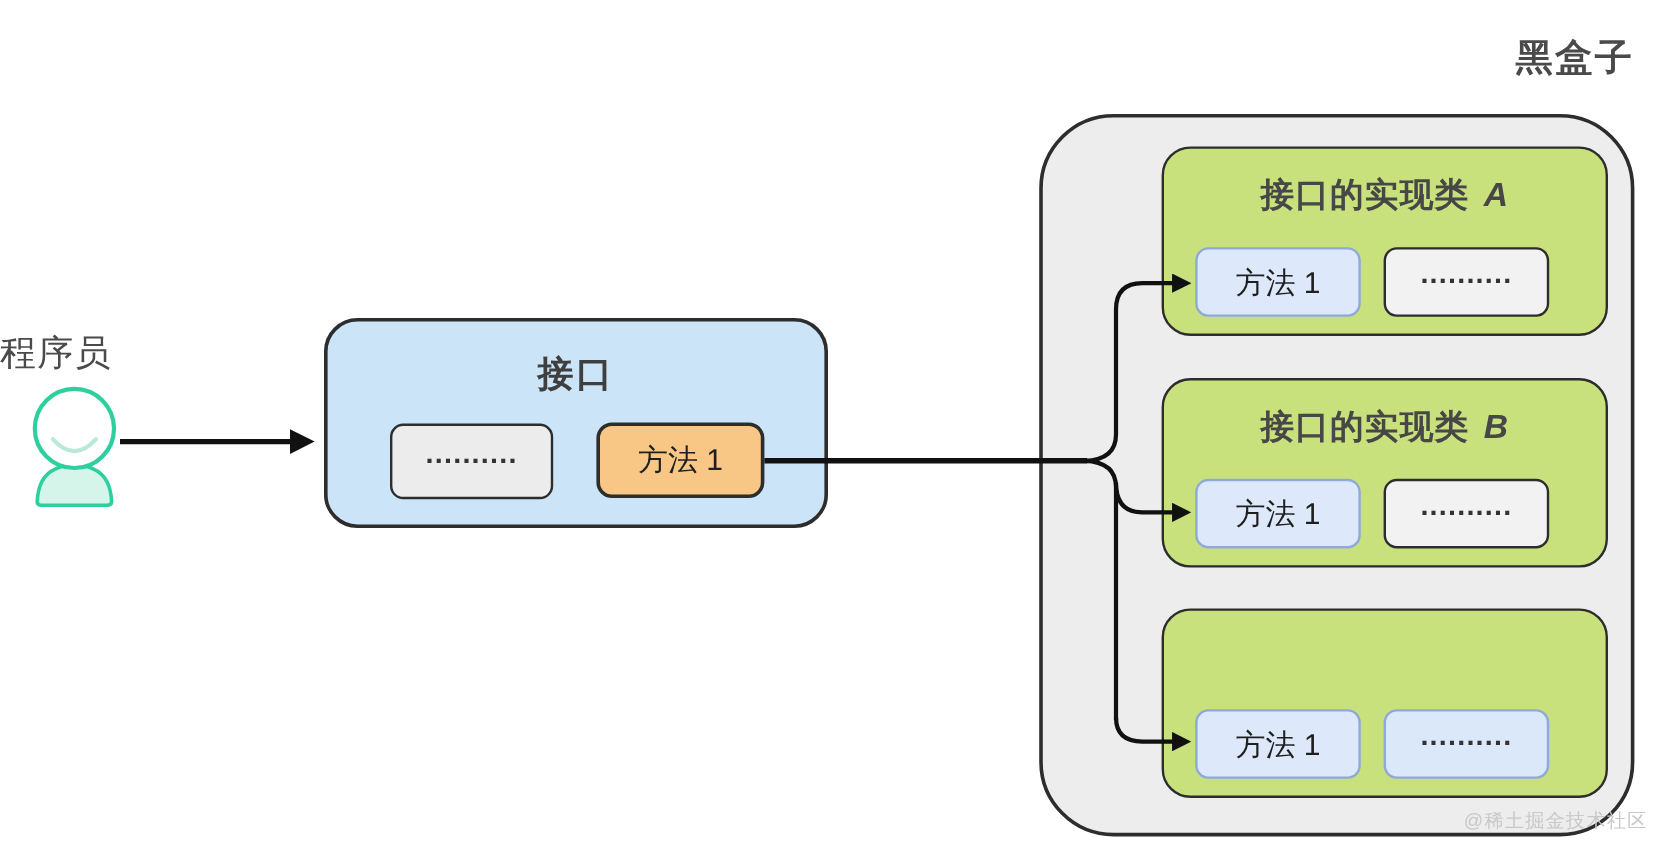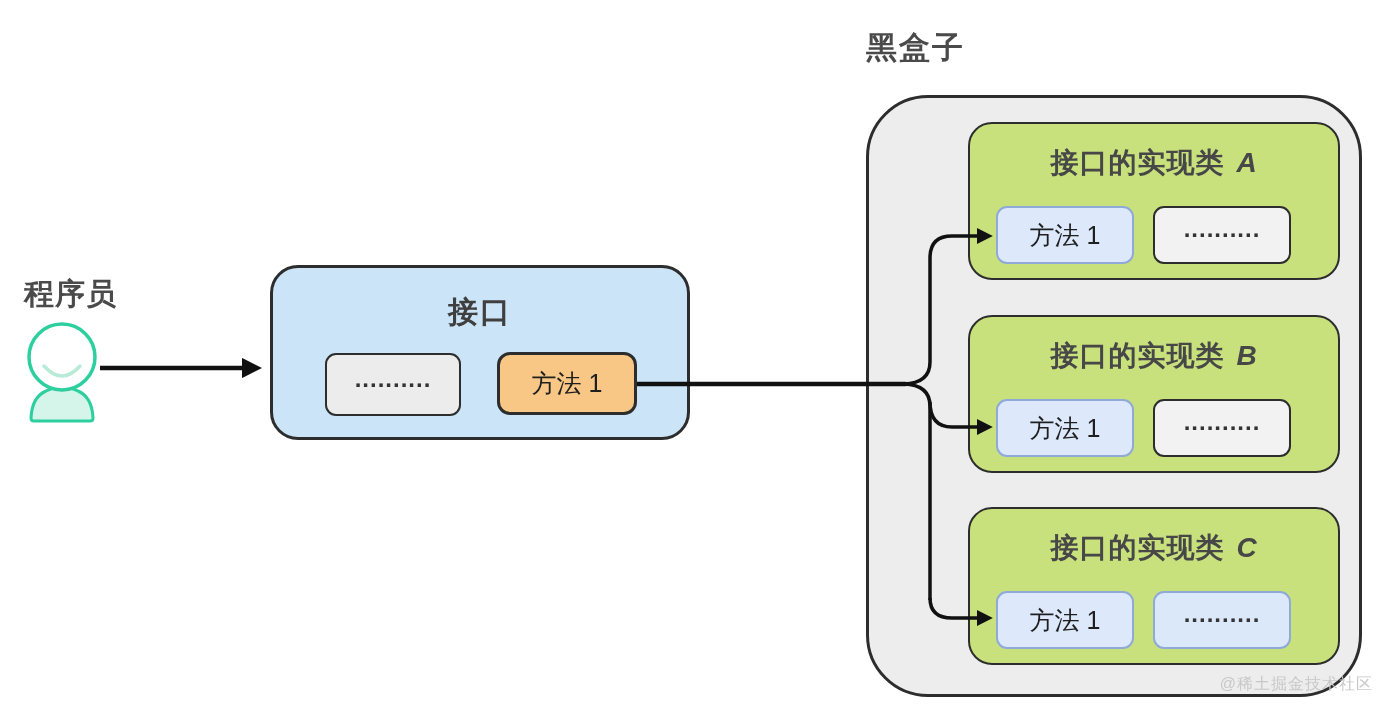--- a/index.html
+++ b/index.html
@@ -7,22 +7,22 @@
     position:relative;
     width:1383px;height:716px;
     background:#ffffff;
     font-family:"Liberation Sans","DejaVu Sans",sans-serif;
     overflow:hidden;
   }
   .abs{position:absolute;box-sizing:border-box;}
 
   
   .actor-label{
-    left:24px;top:274px;width:120px;
-    font-size:30px;font-weight:bold;color:#4a4a4a;letter-spacing:1px;
+    left:0;top:274px;width:120px;
+    font-size:30px;font-weight:normal;color:#4a4a4a;letter-spacing:1px;
   }
 
   
   .interface-box{
     left:270px;top:265px;width:420px;height:175px;
     background:#cbe4f8;border:3px solid #2d2d2d;border-radius:28px;
   }
   .interface-title{
     left:270px;top:292px;width:420px;text-align:center;
     font-size:30px;font-weight:bold;color:#3f3f3f;letter-spacing:2px;
@@ -35,21 +35,21 @@
   .iface-method{
     left:497px;top:352px;width:140px;height:63px;
     background:#f8c685;border:3px solid #2d2d2d;border-radius:13px;
     display:flex;align-items:center;justify-content:center;
   }
   .method-text{font-size:25px;color:#1f1f1f;}
   .dots-text{font-size:24px;font-weight:bold;color:#333;letter-spacing:1px;line-height:1;transform:translateY(-6px);}
 
   
   .blackbox-title{
-    left:866px;top:27px;width:496px;text-align:left;
+    left:866px;top:27px;width:496px;text-align:right;
     font-size:31px;font-weight:bold;color:#4a4a4a;letter-spacing:2px;
   }
   .blackbox{
     left:866px;top:95px;width:496px;height:602px;
     background:#ededed;border:3px solid #2d2d2d;border-radius:62px;
   }
 
   
   .impl-card{
     left:968px;width:372px;height:158px;
@@ -121,23 +121,20 @@
     </div>
     <div class="impl-method">
       <span class="method-text">方法 1</span>
     </div>
     <div class="impl-placeholder">
       <span class="dots-text">..........</span>
     </div>
   </div>
 
   <div class="abs impl-card impl-c">
-    <div class="impl-title">
-      <span>接口的实现类</span><i>C</i>
-    </div>
     <div class="impl-method">
       <span class="method-text">方法 1</span>
     </div>
     <div class="impl-placeholder blue">
       <span class="dots-text">..........</span>
     </div>
   </div>
 
   <div class="abs watermark">@稀土掘金技术社区</div>
 

